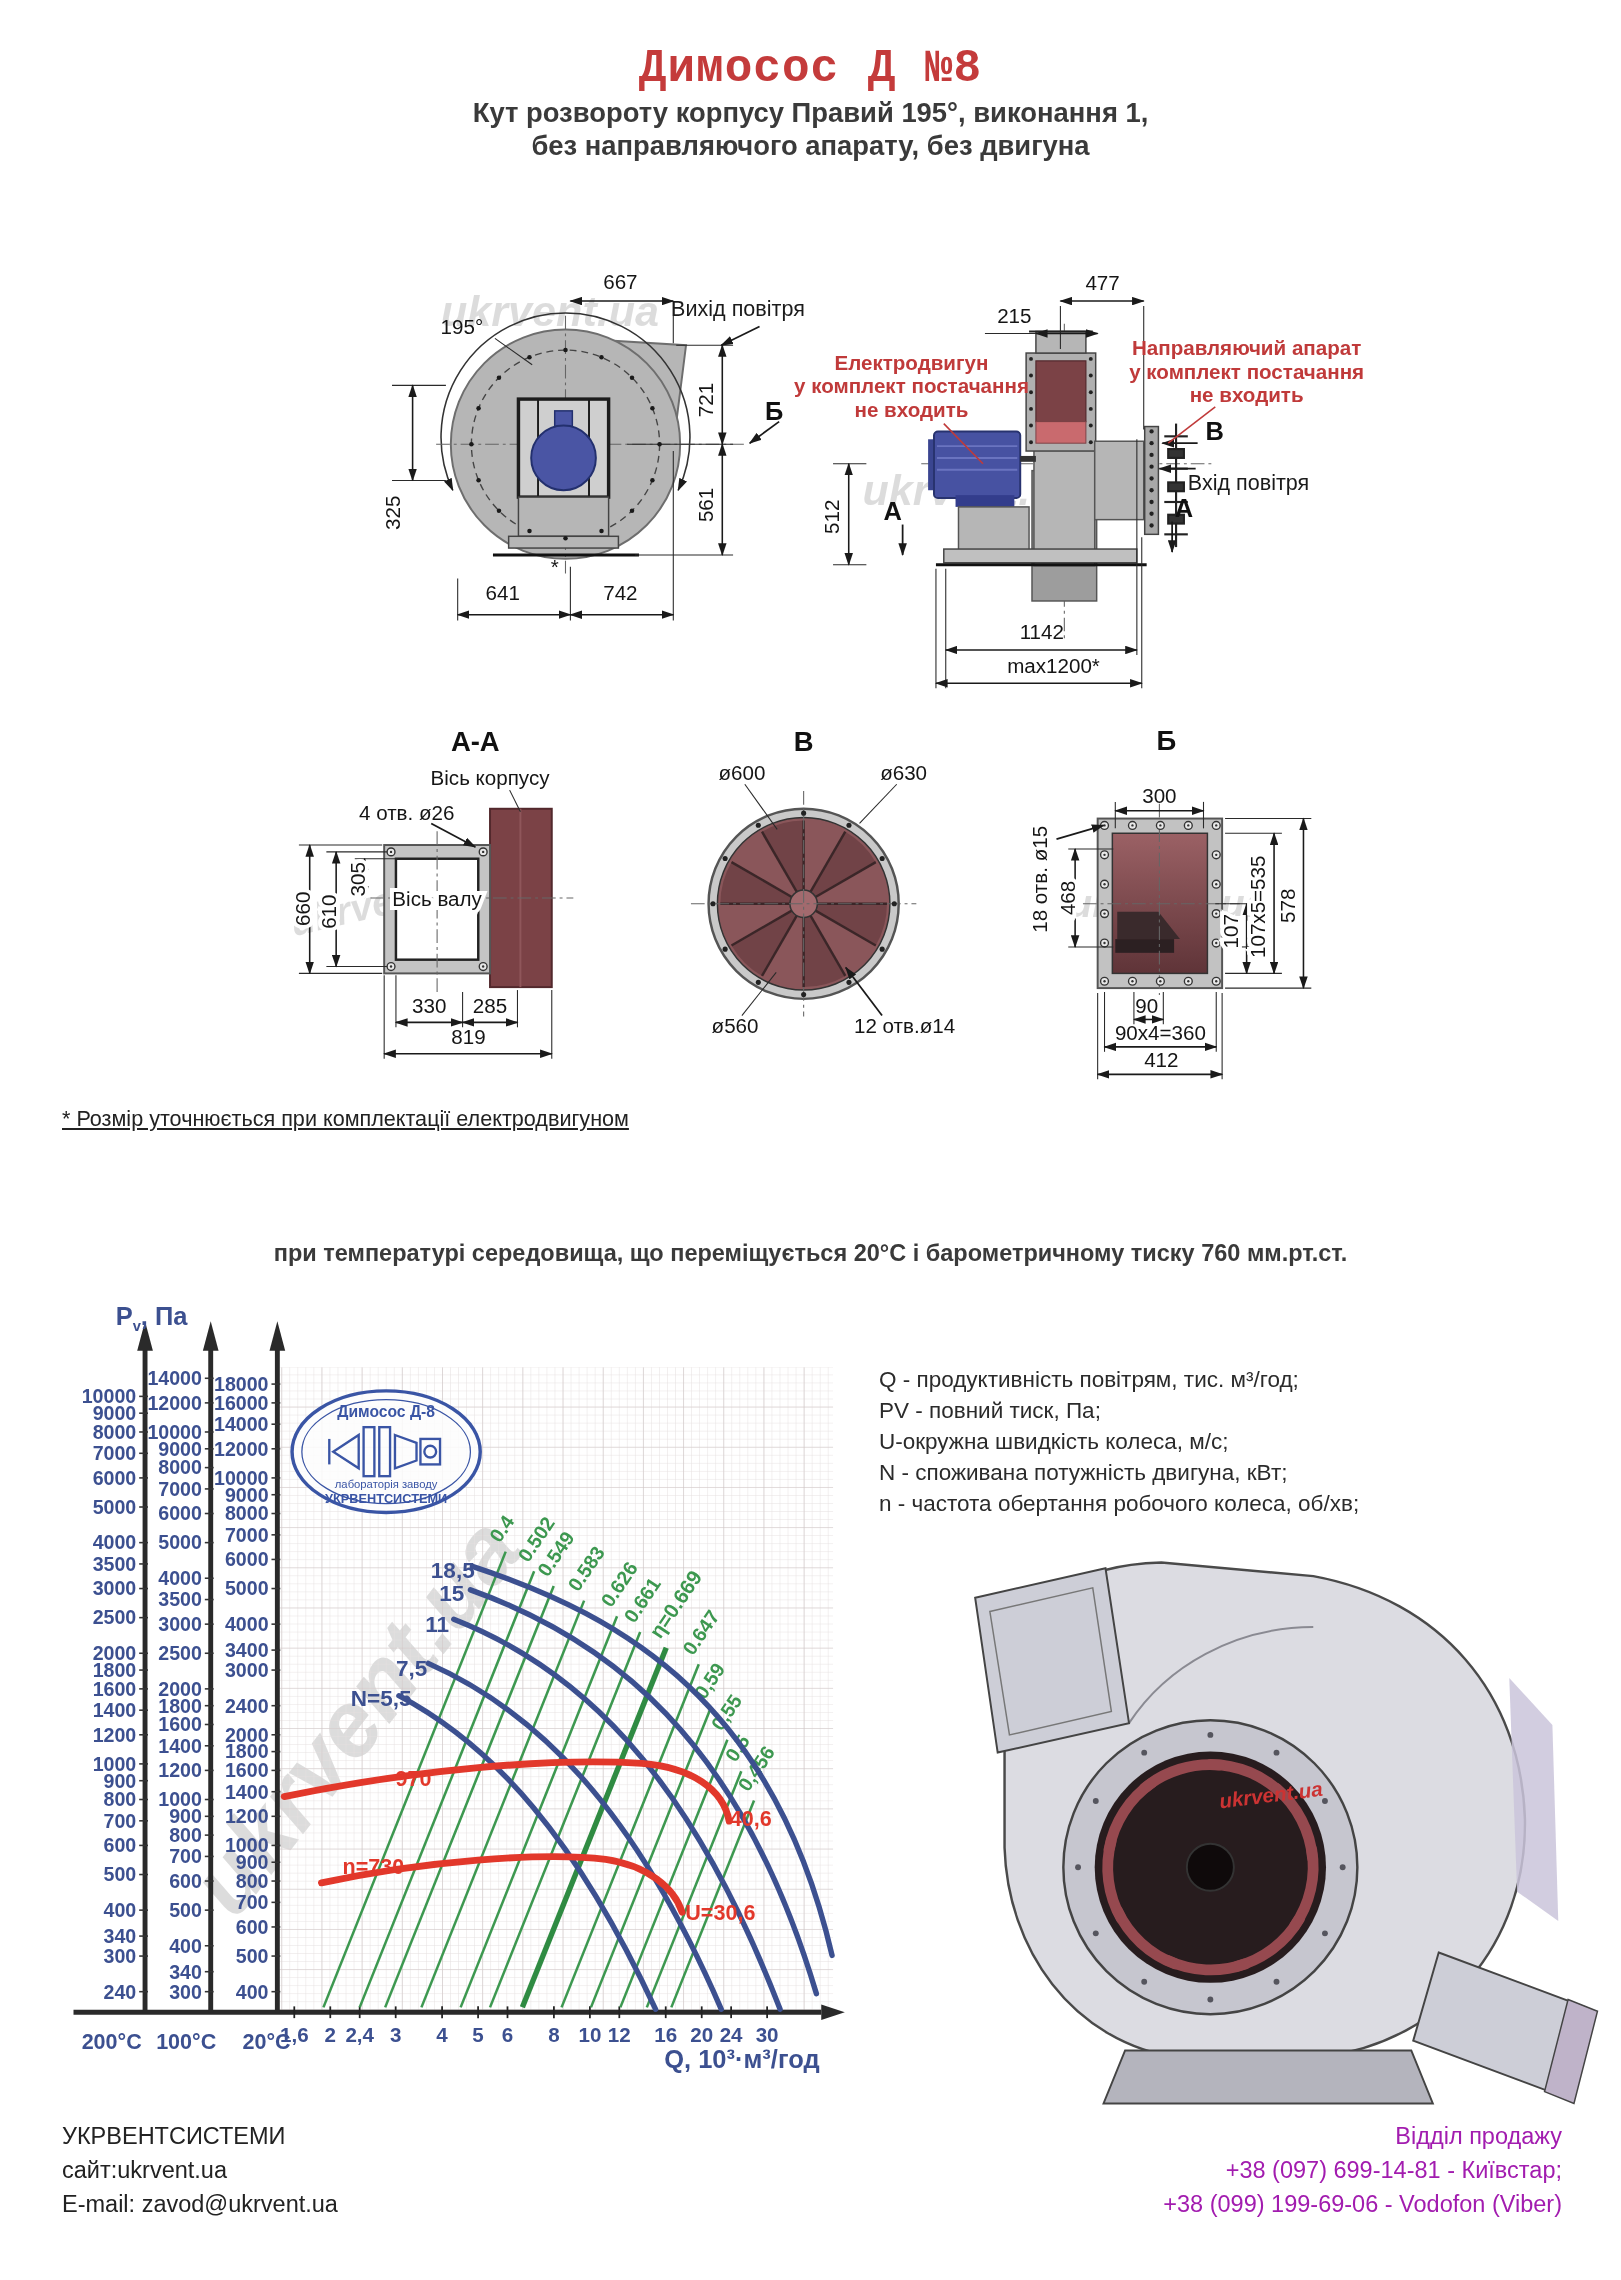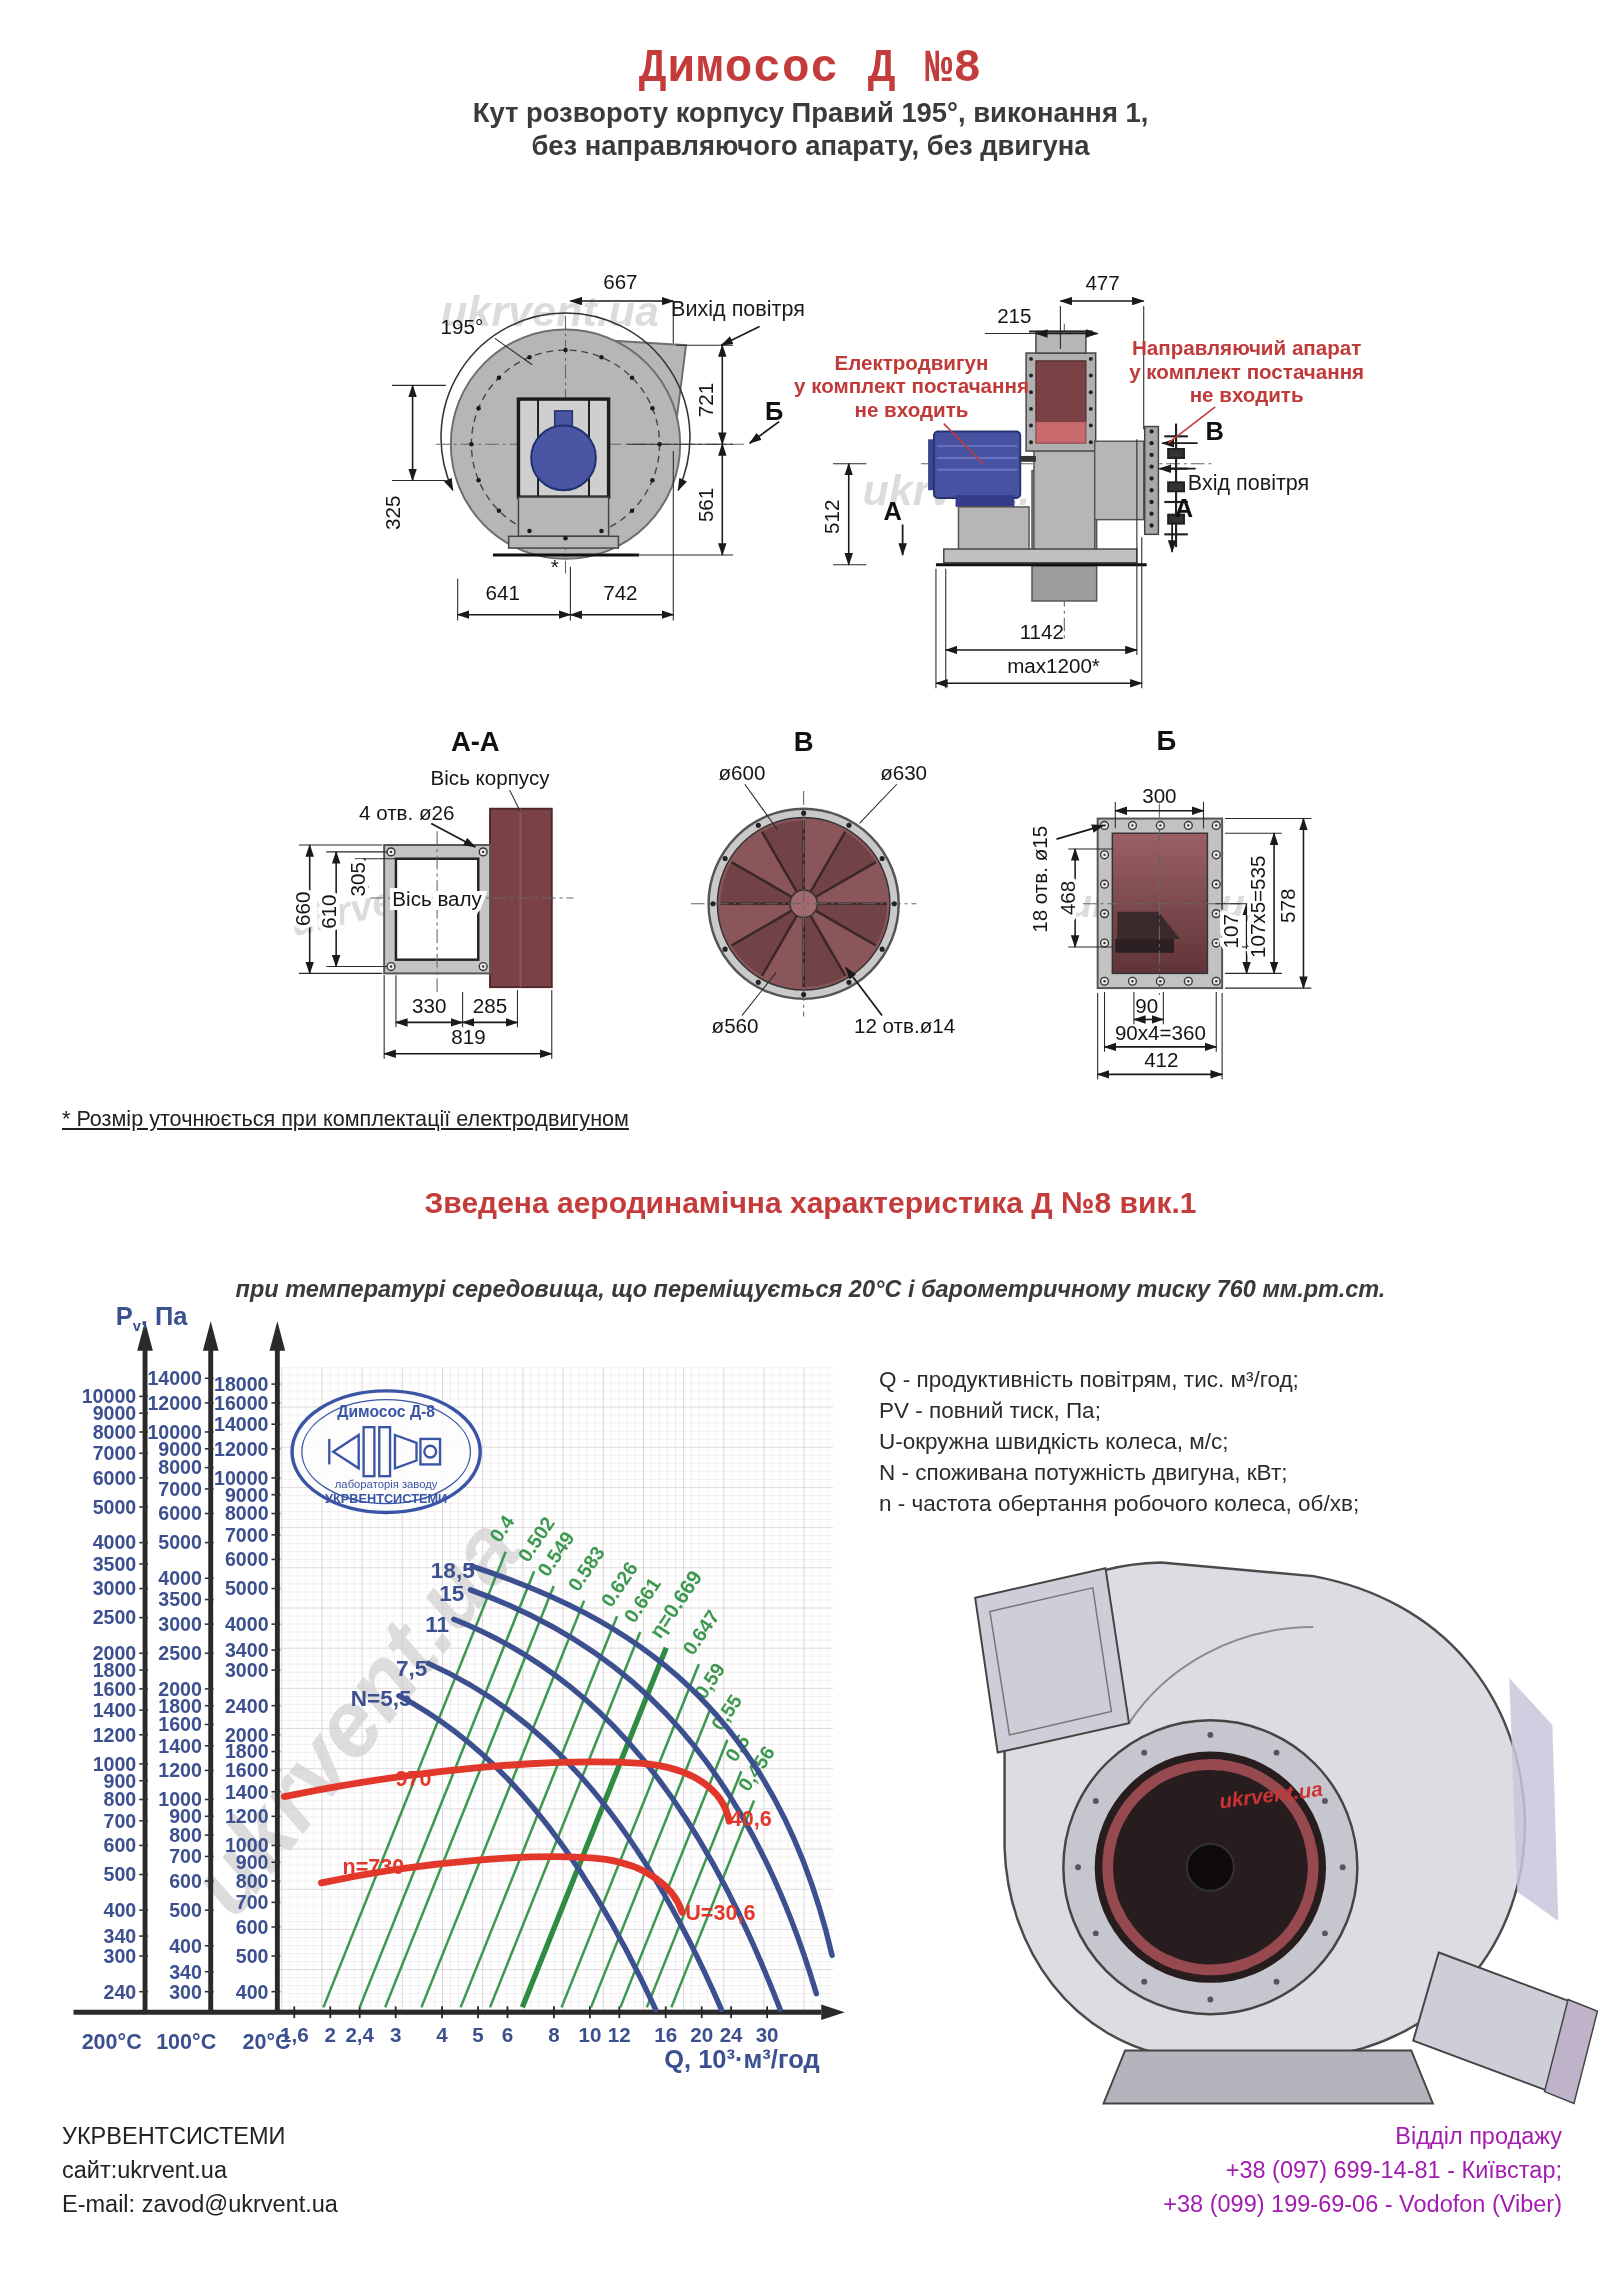--- a/index.html
+++ b/index.html
@@ -4,21 +4,21 @@
 <style>
   html,body{margin:0;padding:0;background:#888;}
   .page{position:relative;width:1621px;height:2281px;background:#ffffff;overflow:hidden;
         font-family:"Liberation Sans",sans-serif;}
   .abs{position:absolute;}
   .doc-title{top:43px;left:0;width:100%;text-align:center;font-size:46px;font-weight:bold;
              color:#c43b3b;letter-spacing:1px;font-family:Liberation Mono, monospace;}
   .doc-sub{left:0;width:100%;text-align:center;font-size:27.4px;font-weight:bold;color:#3a3a3a;}
   .footnote{left:62px;top:1106px;font-size:21.6px;color:#222;text-decoration:underline;}
   .chart-title{top:1186px;left:0;width:100%;text-align:center;font-size:30px;font-weight:bold;color:#c43b3b;}
-  .chart-sub{top:1276px;left:0;width:100%;text-align:center;font-size:23.5px;font-weight:bold;color:#3a3a3a;font-style:italic;}
+  .chart-sub{top:1240px;left:0;width:100%;text-align:center;font-size:23.5px;font-weight:bold;color:#3a3a3a;}
   .legend{left:879px;top:1364px;font-size:22.5px;color:#2b2b2b;line-height:31px;}
   .footer-l{left:62px;top:2119px;font-size:23.5px;color:#222;line-height:34px;}
   .footer-r{right:59px;top:2119px;font-size:23.5px;color:#a21caf;line-height:34px;text-align:right;}
   svg text{font-family:"Liberation Sans",sans-serif;}
   .d{font-size:21px;fill:#151515;}
   .db{font-size:26px;font-weight:bold;fill:#111;}
   .sec{font-size:28px;font-weight:bold;fill:#111;}
   .lbl{font-size:22px;fill:#1b1b1b;}
   .redn{font-size:21px;font-weight:bold;fill:#c03a3a;}
   .blue{fill:#3c5090;}
@@ -701,21 +701,20 @@
           <circle cx="1351.9134295108993" cy="1837.5" r="3" fill="#55555e"></circle>
         </g>
     <text x="1245" y="1845" transform="rotate(-7 1245 1845)" font-size="21" font-weight="bold" font-style="italic" fill="#cc3333">ukrvent.ua</text>
   </g>
 </svg>
 
 <div class="abs doc-title">Димосос  Д №8</div>
 <div class="abs doc-sub" style="top:97px">Кут розвороту корпусу Правий 195°, виконання 1,</div>
 <div class="abs doc-sub" style="top:130px">без направляючого апарату, без двигуна</div>
 <div class="abs footnote">* Розмір уточнюється при комплектації електродвигуном</div>
-<div class="abs chart-title">Зведена аеродинамічна характеристика Д №8 вик.1</div>
 <div class="abs chart-sub">при температурі середовища, що переміщується 20°С і барометричному тиску 760 мм.рт.ст.</div>
 
 <div class="abs legend">
   <div>Q - продуктивність повітрям, тис. м³/год;</div>
   <div>PV - повний тиск, Па;</div>
   <div>U-окружна швидкість колеса, м/с;</div>
   <div>N - споживана потужність двигуна, кВт;</div>
   <div>n - частота обертання робочого колеса, об/хв;</div>
 </div>
 

